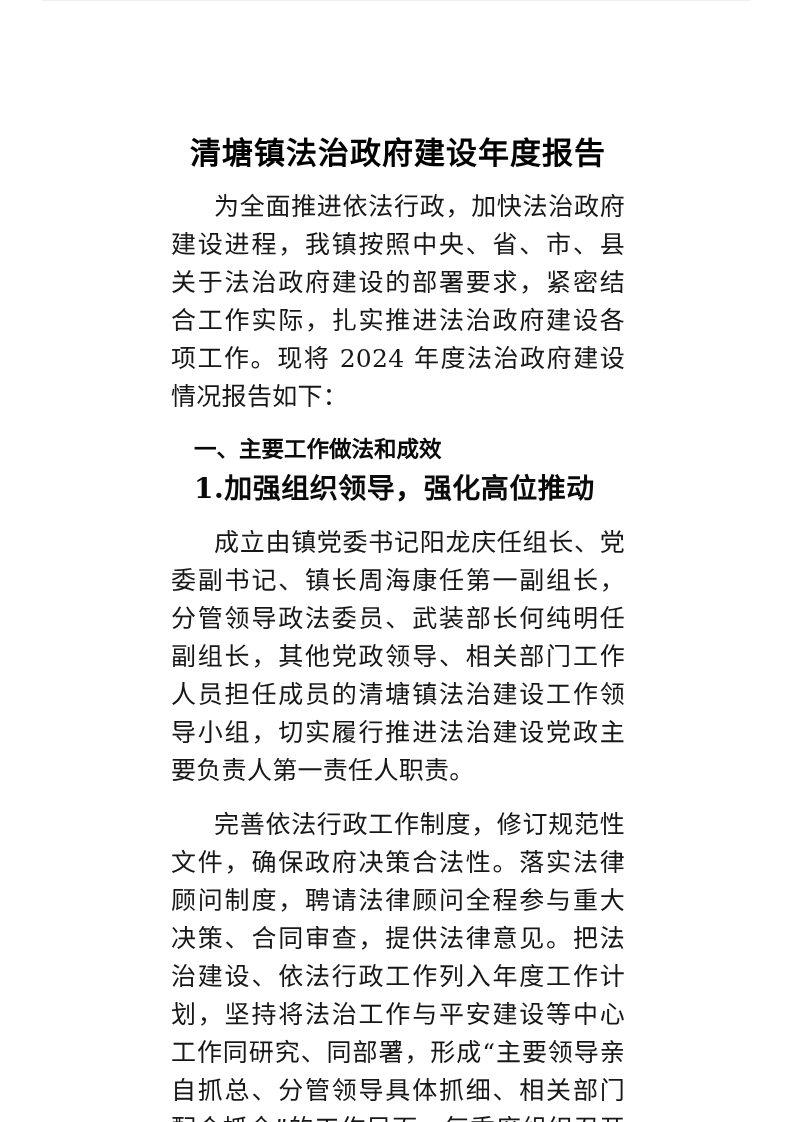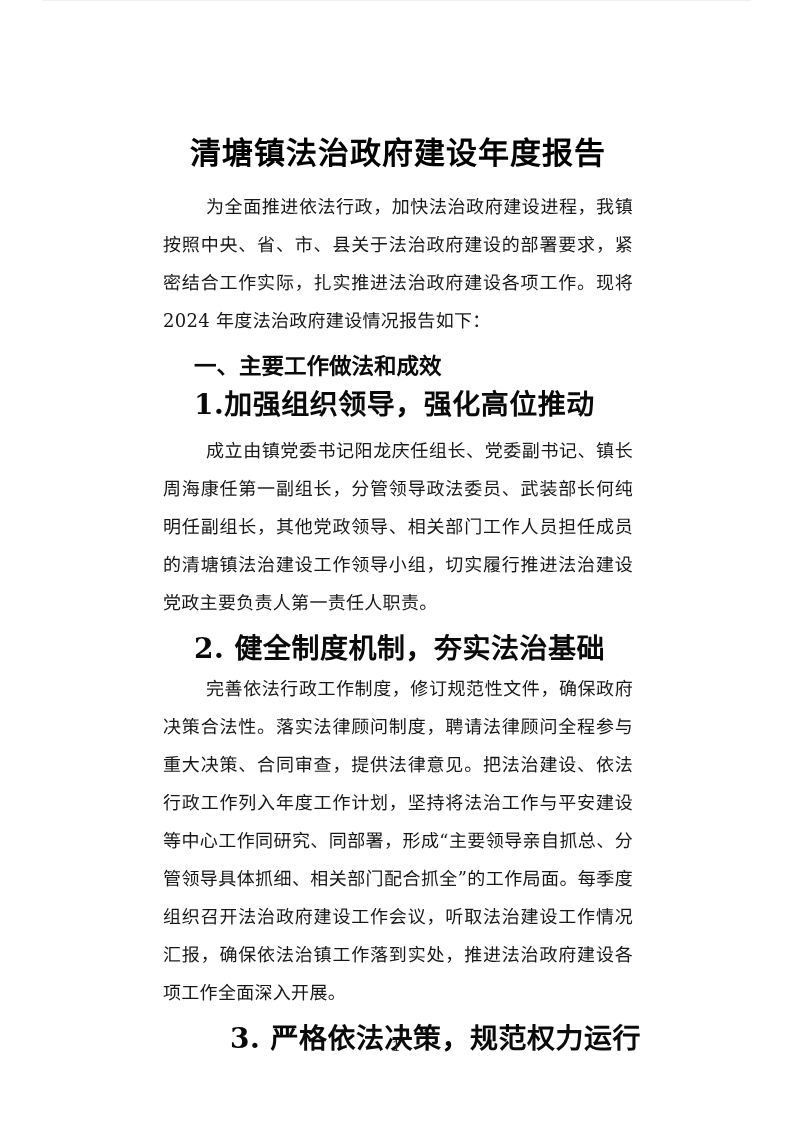--- a/index.html
+++ b/index.html
@@ -31,33 +31,33 @@
   }
   .doc-subtitle {
     margin: 7px 0 0 0;
     font-family: "DejaVu Serif", "Liberation Serif", serif;
     font-size: 19px;
     line-height: 28px;
     text-align: center;
     color: #111111;
   }
   .body-para {
-    margin: 8px;
+    margin: 16px;
     font-family: "DejaVu Serif", "Liberation Serif", serif;
-    font-size: 18px;
+    font-size: 25px;
     line-height: 38px;
     letter-spacing: 0.3px;
     text-align: justify;
     text-indent: 43px;
     color: #171717;
   }
   .intro-para { margin-top: 13px; }
   .section-heading {
     margin: 0;
-    font-family: Liberation Serif, serif;
+    font-family: Liberation Mono, monospace;
     font-weight: 600;
     font-size: 22.5px;
     line-height: 38px;
     text-indent: 39px;
     color: #0a0a0a;
   }
   .sub-heading {
     margin: 0;
     font-family: "DejaVu Serif", "Liberation Serif", serif;
     font-weight: 700;
@@ -90,21 +90,20 @@
 
 
   <p class="body-para intro-para">为全面推进依法行政，加快法治政府建设进程，我镇按照中央、省、市、县关于法治政府建设的部署要求，紧密结合工作实际，扎实推进法治政府建设各项工作。现将 2024 年度法治政府建设情况报告如下：</p>
 
   <h2 class="section-heading">一、主要工作做法和成效</h2>
 
   <h3 class="sub-heading">1.加强组织领导，强化高位推动</h3>
 
   <p class="body-para">成立由镇党委书记阳龙庆任组长、党委副书记、镇长周海康任第一副组长，分管领导政法委员、武装部长何纯明任副组长，其他党政领导、相关部门工作人员担任成员的清塘镇法治建设工作领导小组，切实履行推进法治建设党政主要负责人第一责任人职责。</p>
 
-  <h3 class="sub-heading h2gap">2. 健全制度机制，夯实法治基础</h3>
 
   <p class="body-para para-gap">完善依法行政工作制度，修订规范性文件，确保政府决策合法性。落实法律顾问制度，聘请法律顾问全程参与重大决策、合同审查，提供法律意见。把法治建设、依法行政工作列入年度工作计划，坚持将法治工作与平安建设等中心工作同研究、同部署，形成“主要领导亲自抓总、分管领导具体抓细、相关部门配合抓全”的工作局面。每季度组织召开法治政府建设工作会议，听取法治建设工作情况汇报，确保依法治镇工作落到实处，推进法治政府建设各项工作全面深入开展。</p>
 
   <h3 class="sub-heading h3gap">3. 严格依法决策，规范权力运行</h3>
 
   <div class="page-footer">1</div>
 
 </div>
 
 </body></html>

